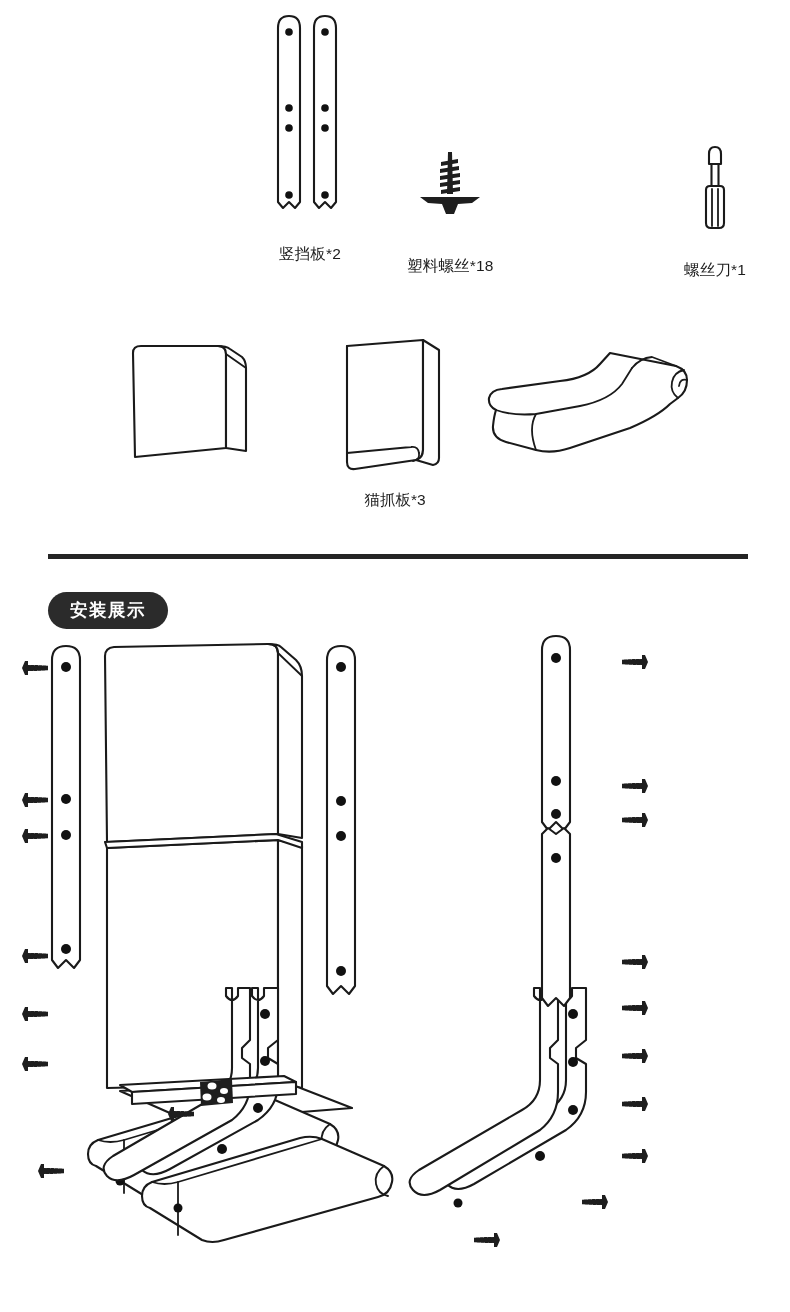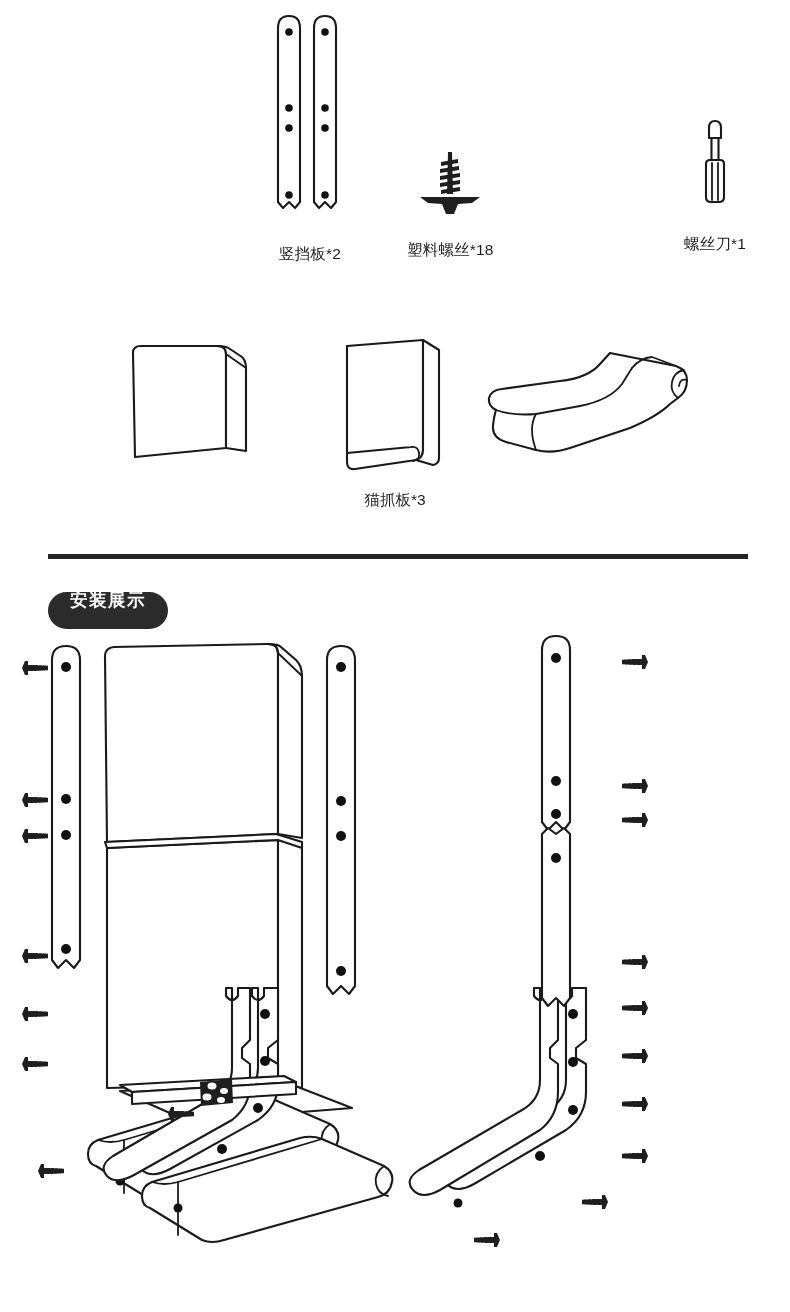--- a/index.html
+++ b/index.html
@@ -64,20 +64,21 @@
 
   
   .badge {
     position: absolute;
     left: 48px; top: 592px;
     height: 37px;
     padding: 0 22px;
     background: #2b2b2b;
     border-radius: 19px;
     display: flex;
+    align-items: center;
     justify-content: center;
   }
   .badge-text {
     color: #ffffff;
     font-size: 17.5px;
     font-weight: bold;
     letter-spacing: 1.5px;
     line-height: 1;
   }
 
@@ -126,25 +127,25 @@
         <path class="solid" d="M 38,4 L 42,4 L 43,46 L 37,46 Z"></path>
         <g class="solid">
           <path d="M 31,14 L 48,11 L 48,15 L 31,18 Z"></path>
           <path d="M 30,21 L 49,18 L 49,22 L 30,25 Z"></path>
           <path d="M 30,28 L 50,25 L 50,29 L 30,32 Z"></path>
           <path d="M 30,35 L 50,32 L 50,36 L 30,39 Z"></path>
           <path d="M 31,42 L 50,39 L 50,43 L 31,46 Z"></path>
         </g>
         <path class="solid" d="M 10,49 L 70,49 L 62,55 L 48,56 L 44,66 L 36,66 L 32,56 L 18,55 Z"></path>
       </svg>
-      <div class="part-label" style="margin-top:16px;">塑料螺丝*18</div>
+      <div class="part-label" style="margin-top:32px;">塑料螺丝*18</div>
     </div>
 
 
-    <div class="part" style="left:684px; top:118px;text-align:center;">
+    <div class="part" style="left:684px; top:144px;text-align:center;">
       <svg class="part-art" width="60" height="100" viewBox="0 0 60 100">
         <path class="ln" d="M 24,10 Q 24,3 30,3 Q 36,3 36,10 L 36,20 L 24,20 Z"></path>
         <rect class="ln" x="26.5" y="20" width="7" height="24"></rect>
         <path class="ln" d="M 21,46 Q 21,42 25,42 L 35,42 Q 39,42 39,46 L 39,79
                             Q 39,84 34,84 L 26,84 Q 21,84 21,79 Z"></path>
         <line class="ln-thin" x1="27" y1="45" x2="27" y2="82"></line>
         <line class="ln-thin" x1="33" y1="45" x2="33" y2="82"></line>
       </svg>
       <div class="part-label" style="margin-top:18px;">螺丝刀*1</div>
     </div>

